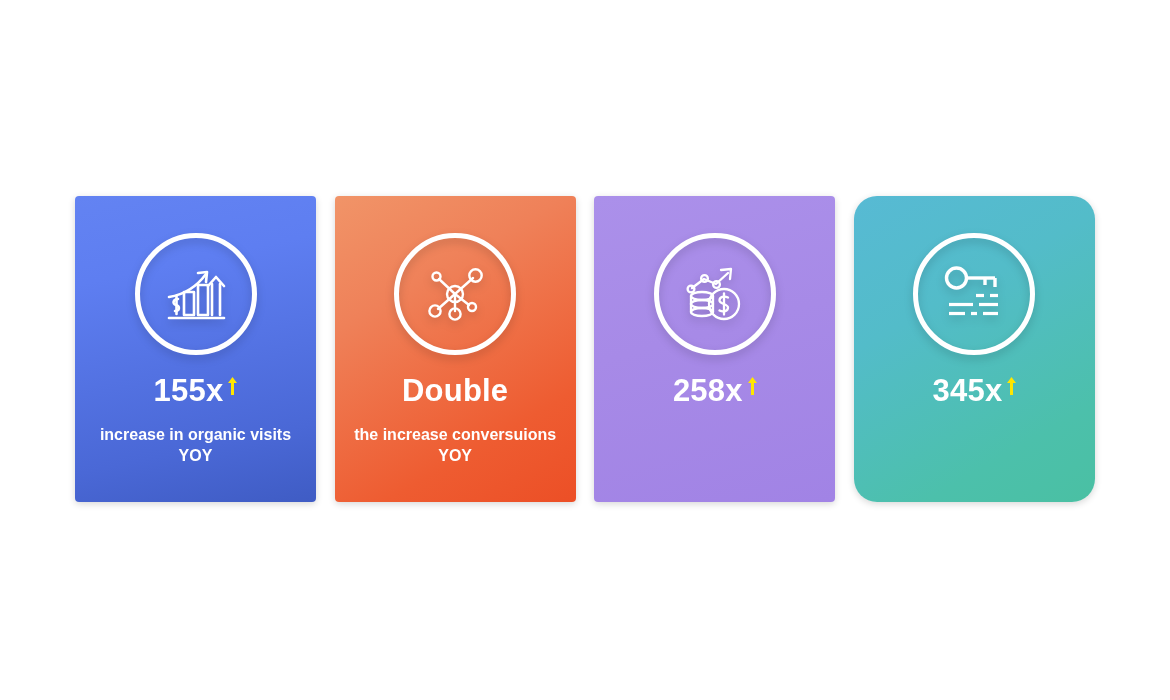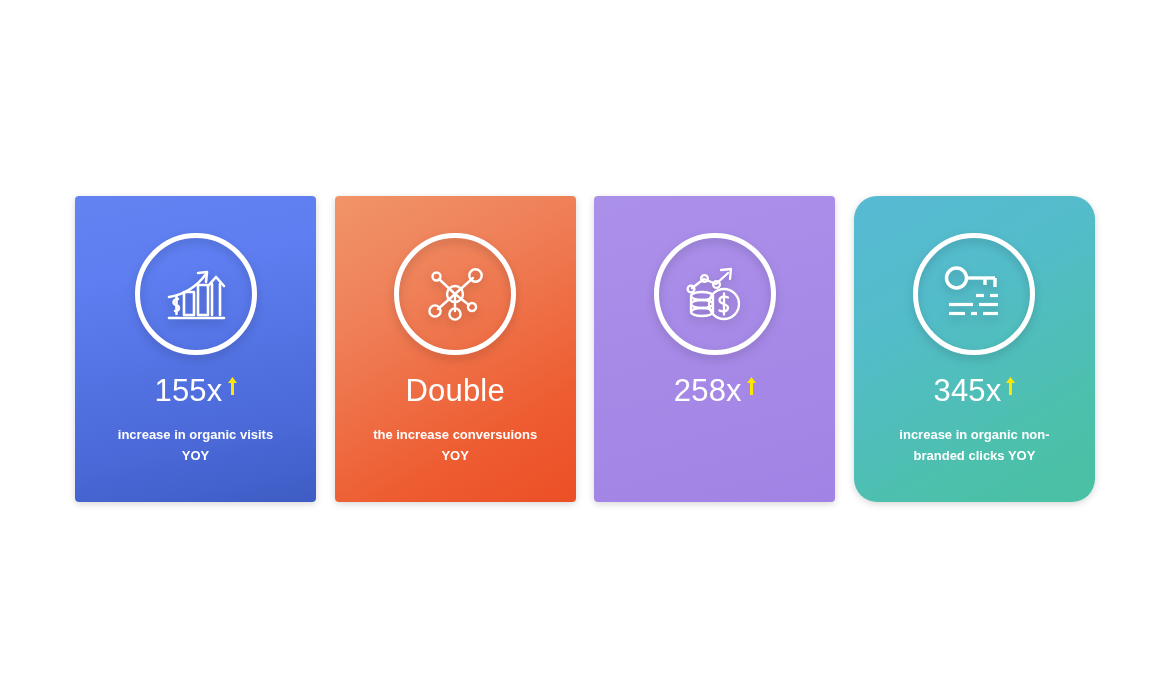--- a/index.html
+++ b/index.html
@@ -75,41 +75,41 @@
     display: flex;
     flex-direction: row;
     align-items: flex-start;
     justify-content: center;
     line-height: 1;
   }
 
   .stat-value {
     font-family: "Liberation Sans", sans-serif;
     font-size: 31px;
-    font-weight: 400;
+    font-weight: 700;
     color: #ffffff;
     letter-spacing: 0.2px;
     line-height: 1.05;
   }
 
   .up-arrow-icon {
     margin-left: 5px;
     margin-top: 2px;
     width: 9px;
     height: 18px;
     flex: 0 0 auto;
   }
 
   .stat-caption {
     margin-top: 16px;
     width: 212px;
     text-align: center;
     color: #ffffff;
     font-family: "Liberation Sans", sans-serif;
-    font-size: 13px;
+    font-size: 16px;
     line-height: 21px;
   }
 
   .caption-bold { font-weight: bold; }
   .caption-light { font-weight: normal; font-size: 15px; }
 </style>
 </head>
 <body>
 
 <div id="stats-board">
@@ -239,21 +239,16 @@
         </span>
       </div>
       <div class="stat-value-row">
         <span class="stat-value">345x</span>
         <span class="up-arrow-icon">
           <svg width="9" height="18" viewBox="0 0 9 18">
             <path d="M4.5 0 L9 6 L6 6 L6 18 L3 18 L3 6 L0 6 Z" fill="#ffe600"></path>
           </svg>
         </span>
       </div>
-      <div class="stat-caption caption-bold">
-        <span>increase in organic non-</span>
-        <br>
-        <span>branded clicks YOY</span>
-      </div>
     </div>
 
   </div>
 </div>
 
 </body></html>

